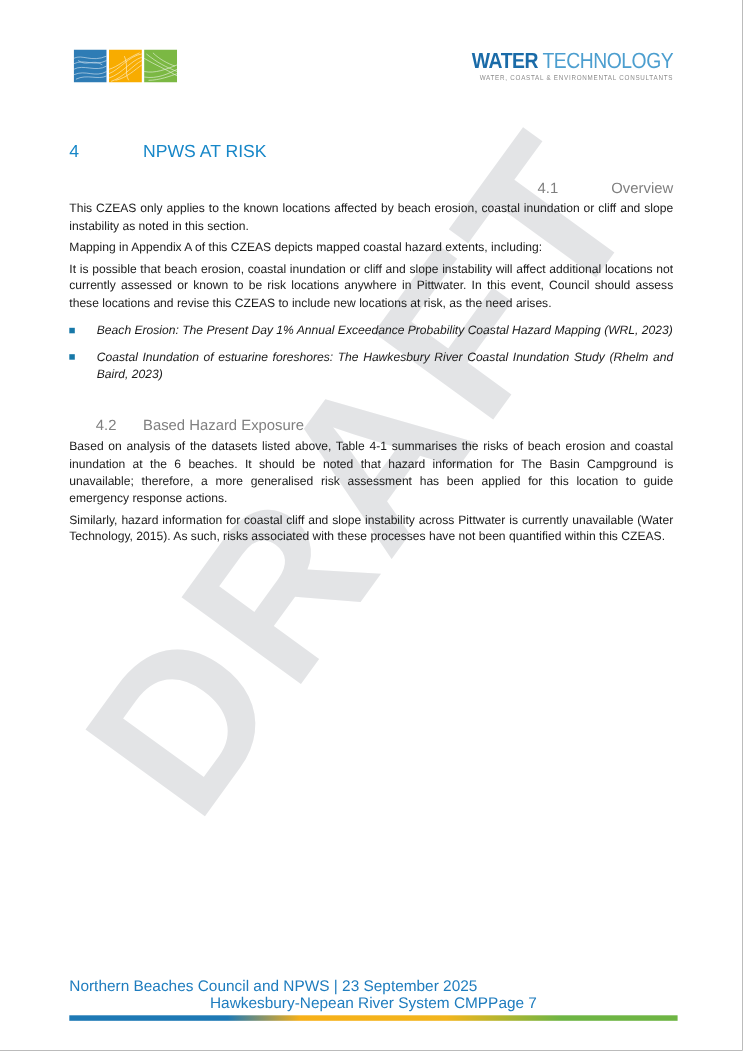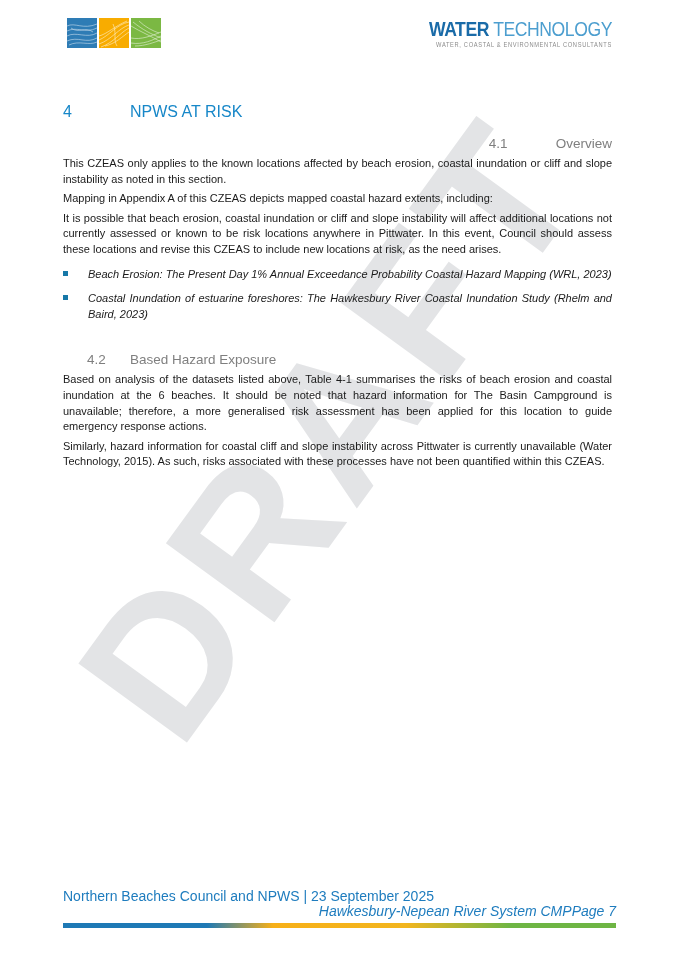--- a/index.html
+++ b/index.html
@@ -26,21 +26,21 @@
     user-select:none;
     white-space:nowrap;
   }
   
   .content {
     position:absolute; left:63px; right:63px; top:0;
     z-index:1;
   }
   
   .header-row {
-    margin-top:18px;
+    margin-top:45px;
     display:flex; justify-content:space-between; align-items:flex-start;
     height:34px;
   }
   .logo-squares { display:flex; gap:2px; margin-left:4px; }
   .logo-sq { width:30px; height:30px; display:block; }
   .wt-logo { text-align:right; transform:scaleX(0.88); transform-origin:top right; margin-top:1px; }
   .wt-words { font-size:20px; line-height:20px; letter-spacing:-0.5px; white-space:nowrap; }
   .wt-word1 { font-weight:bold; color:#1a6ba8; }
   .wt-word2 { font-weight:normal; color:#4c9ecf; }
   .wt-tagline {
@@ -69,21 +69,21 @@
   }
   .bullet-marker-col { flex:0 0 25px; padding-top:4px; }
   .bullet-square { width:5px; height:5px; background:#1778a8; display:block; }
   .bullet-text { flex:1; text-align:justify; }
   
   .footer {
     position:absolute; left:63px; right:59px; top:889px;
     z-index:1;
     font-size:14px; line-height:15px; color:#1e7cbe;
   }
-  .footer-line2 { display:flex; justify-content:flex-end;font-style:italic; }
+  .footer-line2 { display:flex; justify-content:center; }
   .footer-bar {
     margin-top:4px;
     height:5px;
     background:linear-gradient(to right,
       #1e79b5 0%, #1e79b5 26%,
       #f7b018 38%, #f2b51e 62%,
       #6eb544 81%, #6eb544 100%);
   }
 </style>
 </head>

